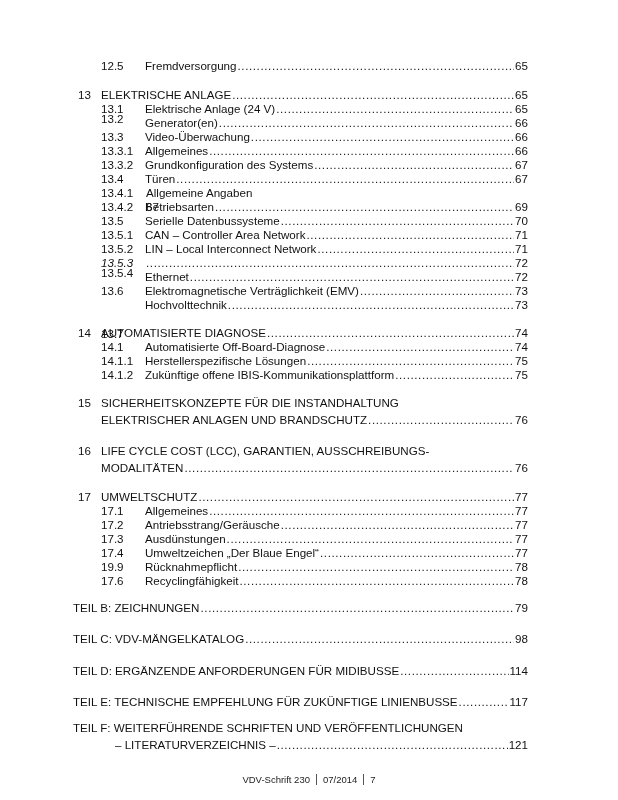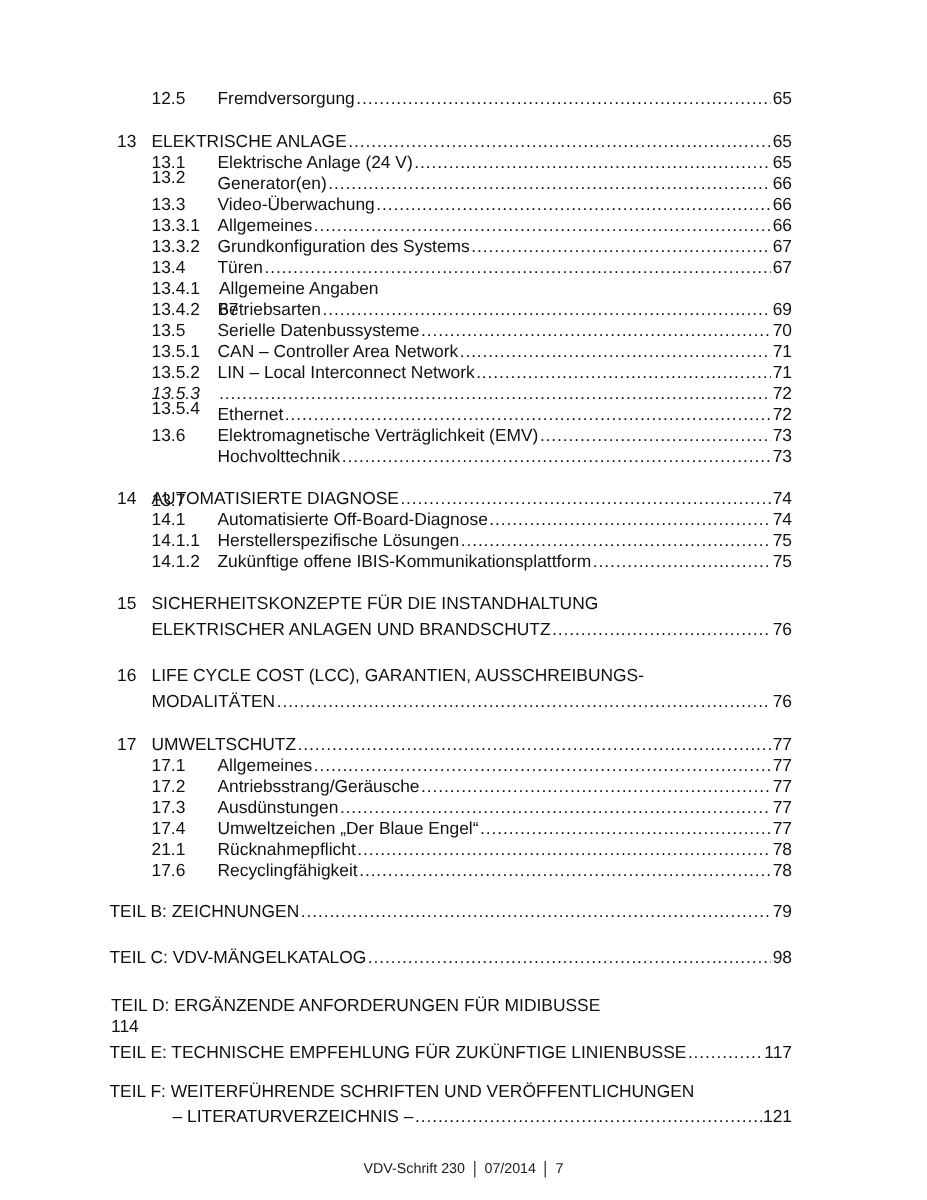--- a/index.html
+++ b/index.html
@@ -201,21 +201,21 @@
       <span class="title">Ausdünstungen</span>
       <span class="dots"></span>
       <span class="page">77</span>
     </div>
     <div class="plain" style="top: 546px; left: 101px;">17.4</div>
     <div class="row" style="top: 546px; left: 145px; width: 383px;">
       <span class="title">Umweltzeichen „Der Blaue Engel“</span>
       <span class="dots"></span>
       <span class="page">77</span>
     </div>
-    <div class="plain" style="top: 560px; left: 101px;">21.1</div>
+    <div class="plain" style="top: 560px; left: 101px;">19.9</div>
     <div class="row" style="top: 560px; left: 145px; width: 383px;">
       <span class="title">Rücknahmepflicht</span>
       <span class="dots"></span>
       <span class="page">78</span>
     </div>
     <div class="plain" style="top: 574px; left: 101px;">17.6</div>
     <div class="row" style="top: 574px; left: 145px; width: 383px;">
       <span class="title">Recyclingfähigkeit</span>
       <span class="dots"></span>
       <span class="page">78</span>
@@ -223,21 +223,21 @@
     <div class="row" style="top: 601px; left: 73px; width: 455px;">
       <span class="title">TEIL B: ZEICHNUNGEN</span>
       <span class="dots"></span>
       <span class="page">79</span>
     </div>
     <div class="row" style="top: 632px; left: 73px; width: 455px;">
       <span class="title">TEIL C: VDV-MÄNGELKATALOG</span>
       <span class="dots"></span>
       <span class="page">98</span>
     </div>
-    <div class="row" style="top: 664px; left: 73px; width: 455px; flex-direction: column;">
+    <div class="row" style="top: 664px; left: 73px; width: 455px;">
       <span class="title">TEIL D: ERGÄNZENDE ANFORDERUNGEN FÜR MIDIBUSSE</span>
       <span class="dots"></span>
       <span class="page">114</span>
     </div>
     <div class="row" style="top: 695px; left: 73px; width: 455px;">
       <span class="title">TEIL E: TECHNISCHE EMPFEHLUNG FÜR ZUKÜNFTIGE LINIENBUSSE</span>
       <span class="dots"></span>
       <span class="page">117</span>
     </div>
     <div class="plain" style="top: 721px; left: 73px;">TEIL F: WEITERFÜHRENDE SCHRIFTEN UND VERÖFFENTLICHUNGEN</div>

